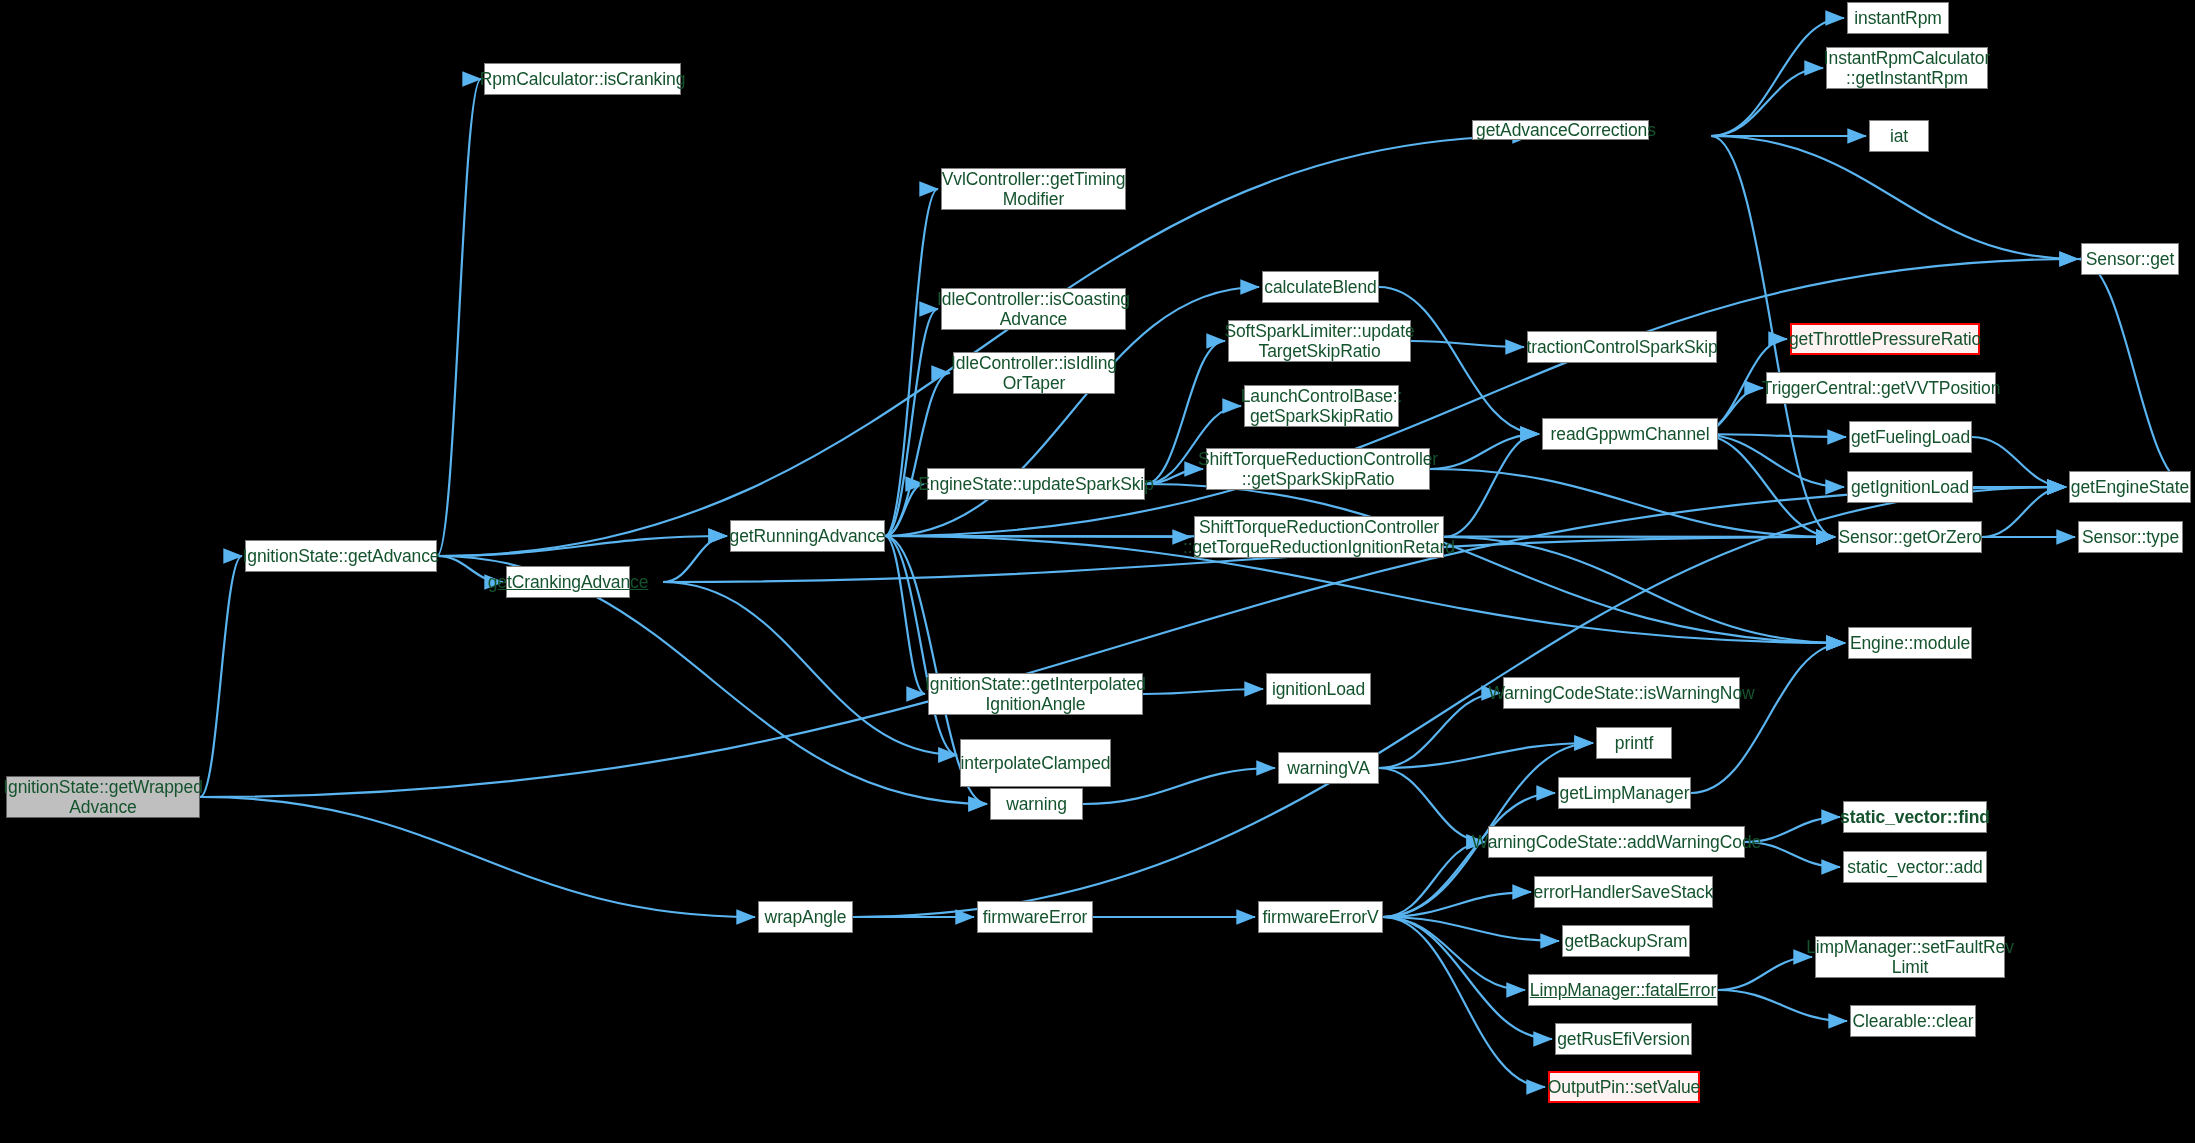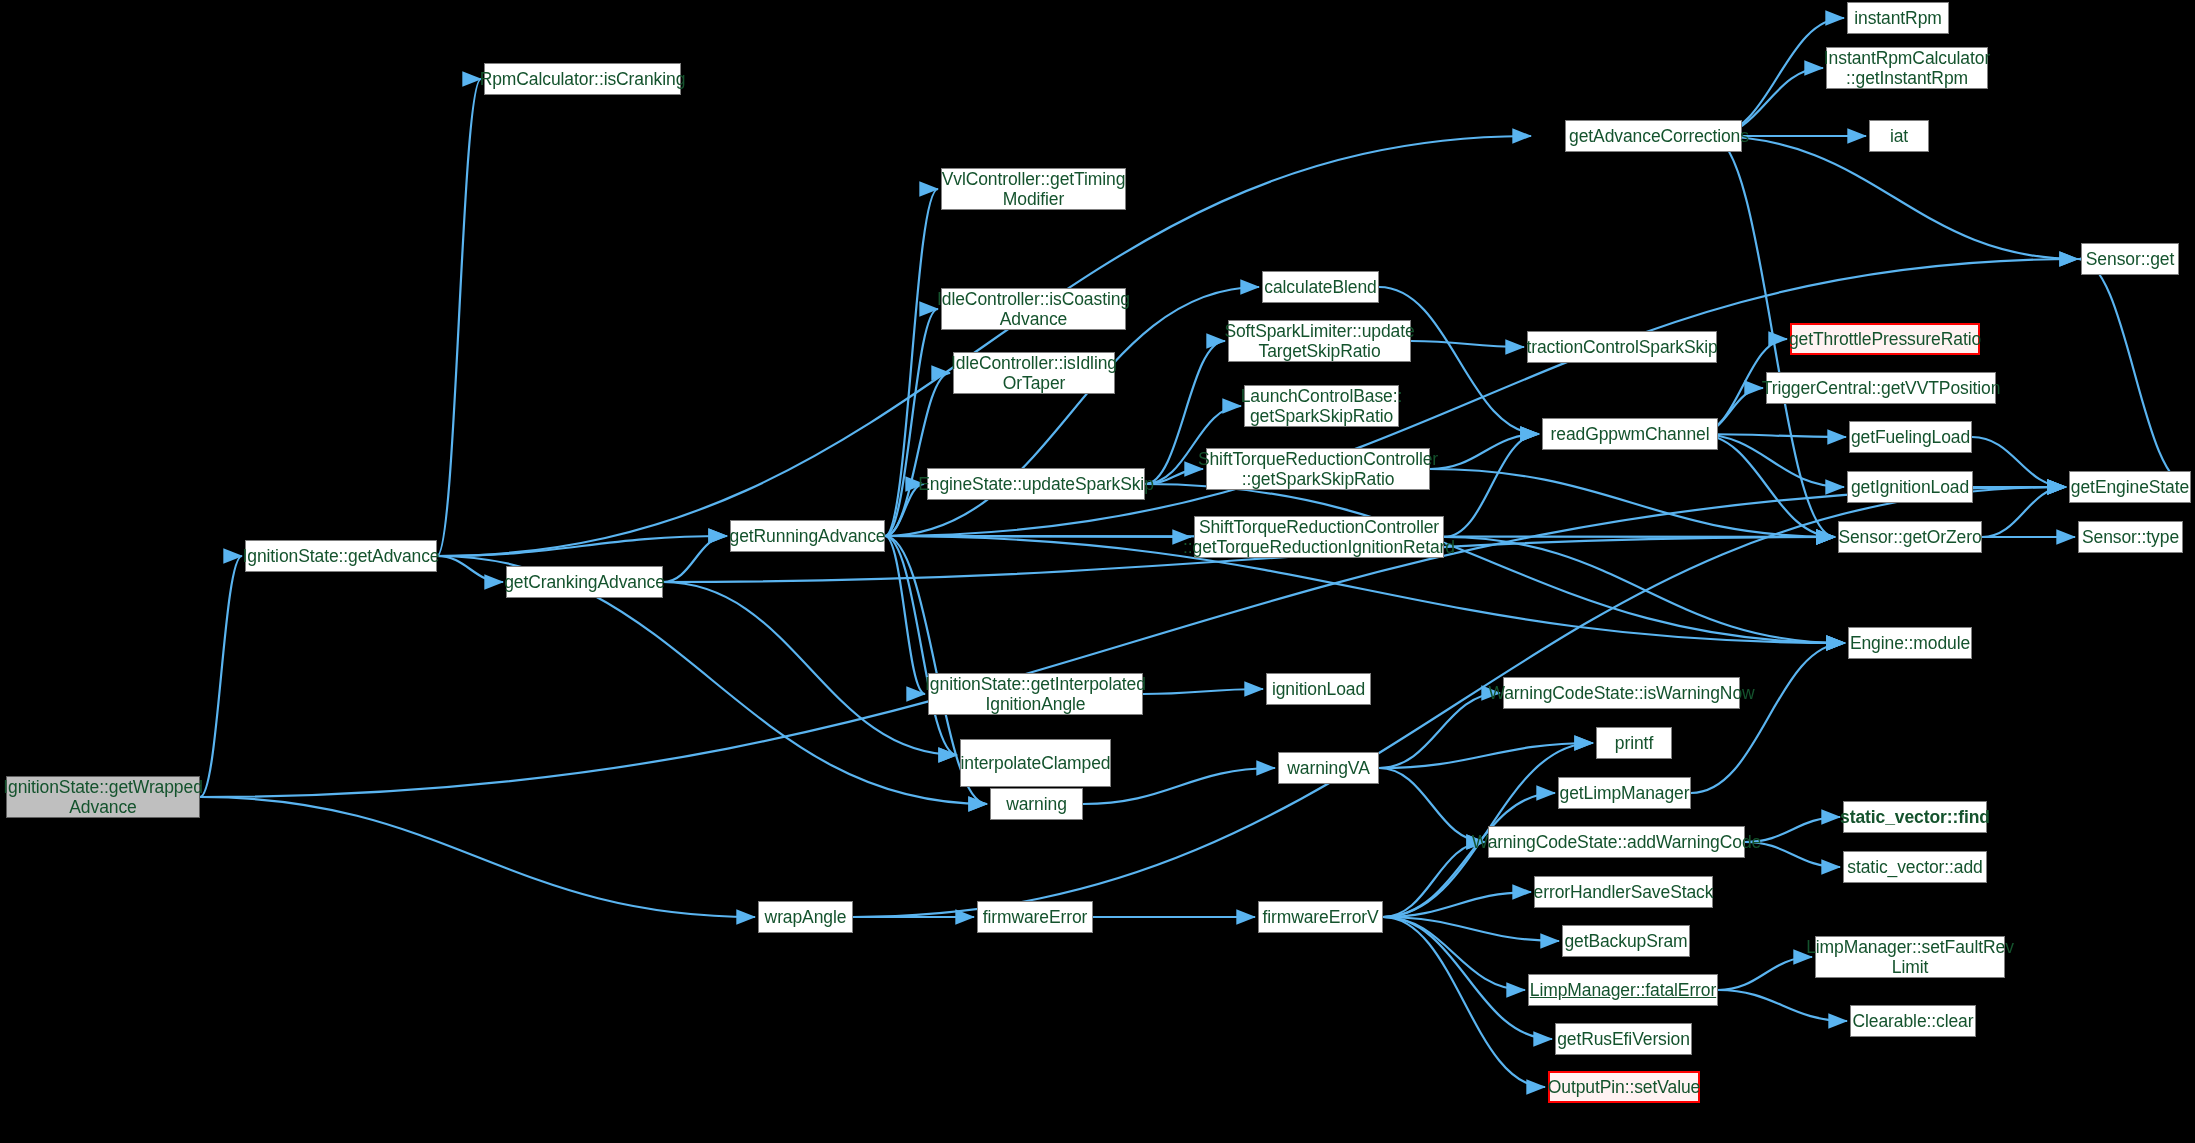--- a/index.html
+++ b/index.html
@@ -128,21 +128,21 @@
         <path d="M 1711 136 C 1780.75 136, 1796.25 136, 1866 136"></path>
         <path d="M 1711 136 C 1876.15 136, 1912.85 259, 2078 259"></path>
         <path d="M 1711 136 C 1766.8 136, 1779.2 537, 1835 537"></path>
       </g>
   </svg>
   <div id="node-group">
       <div class="node root" style="left: 6px; top: 776px; width: 194px; height: 42px;">IgnitionState::getWrapped
 Advance</div>
       <div class="node" style="left: 484px; top: 63px; width: 197px; height: 32px;">RpmCalculator::isCranking</div>
       <div class="node" style="left: 245px; top: 540px; width: 192px; height: 32px;">IgnitionState::getAdvance</div>
-      <div class="node" style="left: 506px; top: 566px; width: 157px; height: 32px;">getCrankingAdvance</div>
+      <div class="node" style="left: 506px; top: 566px; width: 124px; height: 32px; text-decoration: underline;">getCrankingAdvance</div>
       <div class="node" style="left: 730px; top: 520px; width: 155px; height: 32px;">getRunningAdvance</div>
       <div class="node" style="left: 941px; top: 168px; width: 185px; height: 42px;">VvlController::getTiming
 Modifier</div>
       <div class="node" style="left: 941px; top: 288px; width: 185px; height: 42px;">IdleController::isCoasting
 Advance</div>
       <div class="node" style="left: 953px; top: 352px; width: 162px; height: 42px;">IdleController::isIdling
 OrTaper</div>
       <div class="node" style="left: 927px; top: 468px; width: 218px; height: 32px;">EngineState::updateSparkSkip</div>
       <div class="node" style="left: 928px; top: 673px; width: 215px; height: 42px;">IgnitionState::getInterpolated
 IgnitionAngle</div>
@@ -181,18 +181,18 @@
       <div class="node" style="left: 1848px; top: 627px; width: 124px; height: 32px;">Engine::module</div>
       <div class="node" style="left: 1843px; top: 801px; width: 144px; height: 32px; font-weight: bold;">static_vector::find</div>
       <div class="node" style="left: 1843px; top: 851px; width: 144px; height: 32px;">static_vector::add</div>
       <div class="node" style="left: 1815px; top: 936px; width: 190px; height: 42px;">LimpManager::setFaultRev
 Limit</div>
       <div class="node" style="left: 1850px; top: 1005px; width: 126px; height: 32px;">Clearable::clear</div>
       <div class="node" style="left: 1847px; top: 2px; width: 102px; height: 32px;">instantRpm</div>
       <div class="node" style="left: 1826px; top: 47px; width: 162px; height: 42px;">InstantRpmCalculator
 ::getInstantRpm</div>
       <div class="node" style="left: 1869px; top: 120px; width: 60px; height: 32px;">iat</div>
-      <div class="node" style="left: 1565px; top: 120px; width: 177px; height: 32px; padding-left: 16px;">getAdvanceCorrections</div>
+      <div class="node" style="left: 1472px; top: 120px; width: 177px; height: 20px; padding-left: 16px;">getAdvanceCorrections</div>
       <div class="node" style="left: 2081px; top: 243px; width: 98px; height: 32px;">Sensor::get</div>
       <div class="node" style="left: 2069px; top: 471px; width: 122px; height: 32px;">getEngineState</div>
       <div class="node" style="left: 2078px; top: 521px; width: 105px; height: 32px;">Sensor::type</div>
     </div>
 </div>
 
 </body></html>

